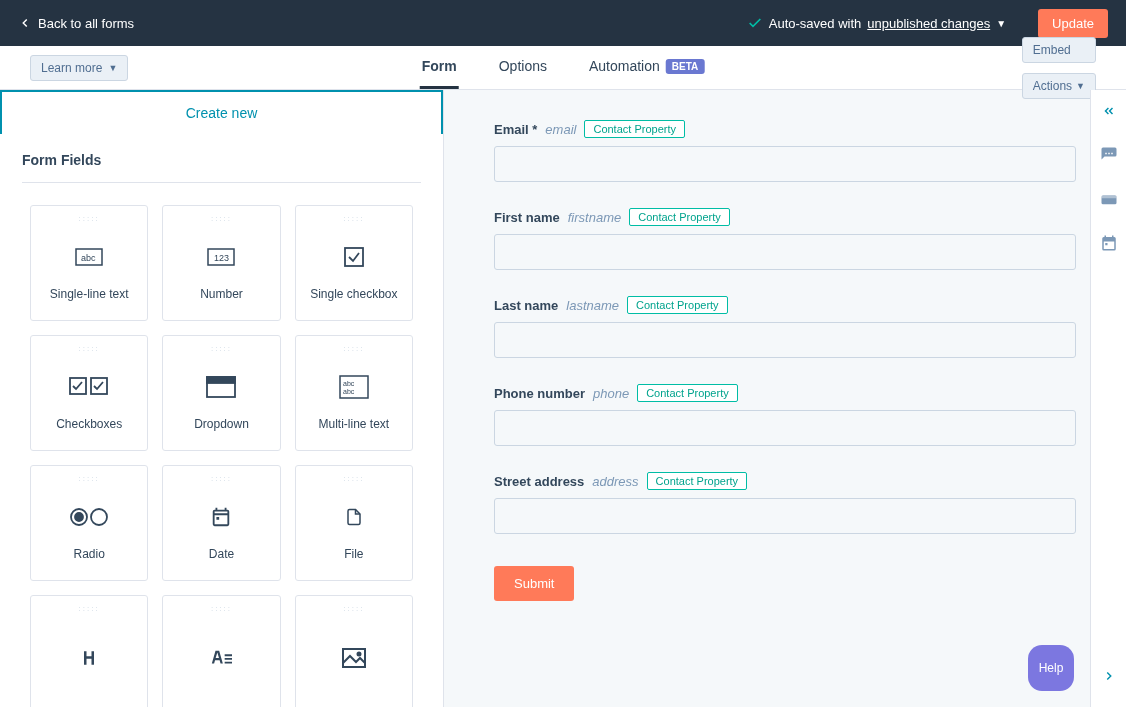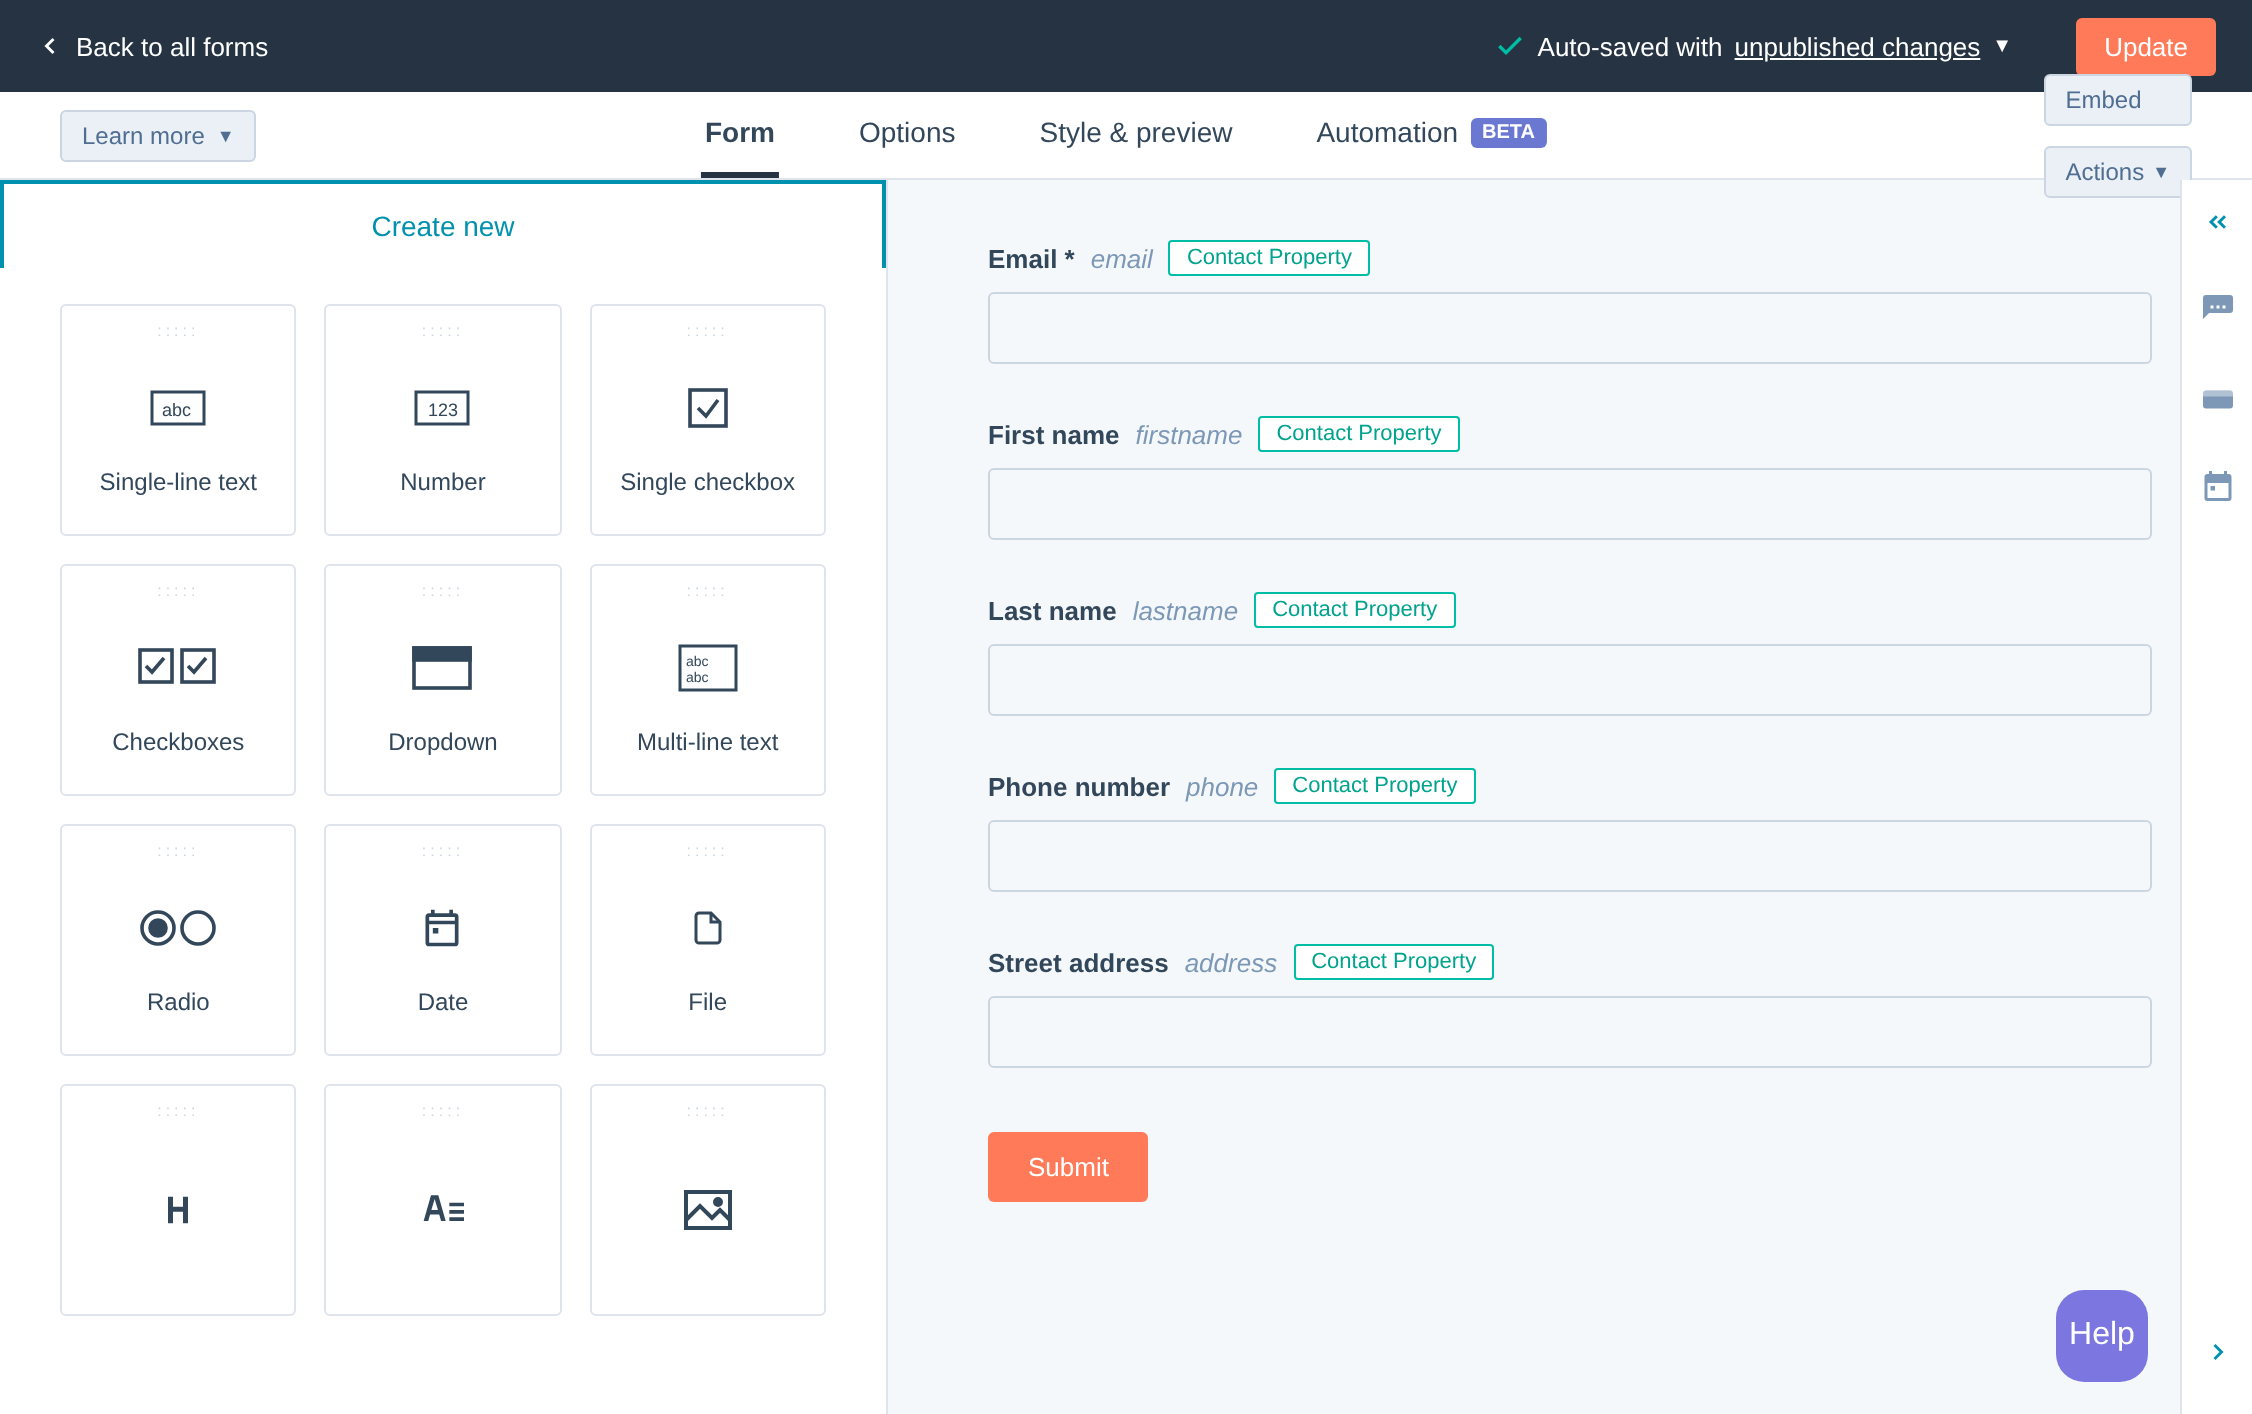--- a/index.html
+++ b/index.html
@@ -54,21 +54,21 @@
 .contact-prop { border: 1px solid #00bda5; color: #00a38d; font-size: 11px; padding: 2px 8px; border-radius: 2px; background: #fff; }
 .field-input { width: 100%; height: 36px; border: 1px solid #cbd6e2; border-radius: 3px; background: #f5f8fa; padding: 0 10px; }
 .submit-btn { background: #ff7a59; color: #fff; border: none; border-radius: 3px; padding: 10px 20px; font-size: 13px; cursor: pointer; margin-top: 6px; }
 
 
 .right-rail { position: absolute; right: 0; top: 90px; width: 36px; background: #fff; border-left: 1px solid #dfe3eb; height: calc(707px - 90px); display: flex; flex-direction: column; align-items: center; padding-top: 12px; gap: 26px; }
 .rail-icon { color: #7c98b6; cursor: pointer; width: 18px; height: 18px; display: flex; align-items: center; justify-content: center; }
 .rail-expand { position: absolute; bottom: 24px; color: #0091ae; cursor: pointer; }
 
 
-.help-bubble { position: absolute; right: 52px; bottom: 16px; background: #7c77e0; color: #fff; width: 46px; height: 46px; border-radius: 14px; display: flex; align-items: center; justify-content: center; font-size: 16px; font-weight: 500; cursor: pointer; }
+.help-bubble { position: absolute; right: 52px; bottom: 16px; background: #7c77e0; color: #fff; width: 46px; height: 46px; border-radius: 14px; display: flex; align-items: center; justify-content: center; font-size: 12px; font-weight: 500; cursor: pointer; }
 
 svg { display: block; }
 </style>
 </head>
 <body>
 
 <div class="header">
   <div class="back-link">
     <svg viewBox="0 0 24 24" fill="none" stroke="currentColor" stroke-width="2.5">
         <polyline points="15 18 9 12 15 6"></polyline>
@@ -91,41 +91,41 @@
 </div>
 
 <div class="subnav">
   <button class="learn-more">
     <span>Learn more</span>
     <span style="font-size:9px;">▼</span>
   </button>
   <div class="nav-tabs">
     <div class="nav-tab active">Form</div>
     <div class="nav-tab">Options</div>
-    <div class="nav-tab">Style &amp; preview</div>
     <div class="nav-tab">
       <span>Automation</span>
       <span class="beta-badge">BETA</span>
     </div>
   </div>
   <div class="subnav-right">
     <button class="ghost-btn">Embed</button>
     <button class="ghost-btn">
       <span>Actions</span>
       <span style="font-size:9px;">▼</span>
     </button>
   </div>
 </div>
 
 <div class="content">
   <div class="left-panel">
     <div class="panel-tabs">
       <div class="panel-tab active">Create new</div>
     </div>
     <div class="left-scroll">
+      <div class="section-title">Form Fields</div>
       <div class="field-grid">
 
         <div class="field-card">
           <div class="grip">:::::</div>
           <div class="icon-box">
             <svg width="28" height="18" viewBox="0 0 28 18" fill="none" stroke="#33475b" stroke-width="1.5">
                 <rect x="1" y="1" width="26" height="16"></rect>
                 <text x="6" y="13" font-size="9" fill="#33475b" stroke="none">abc</text>
               </svg>
           </div>

